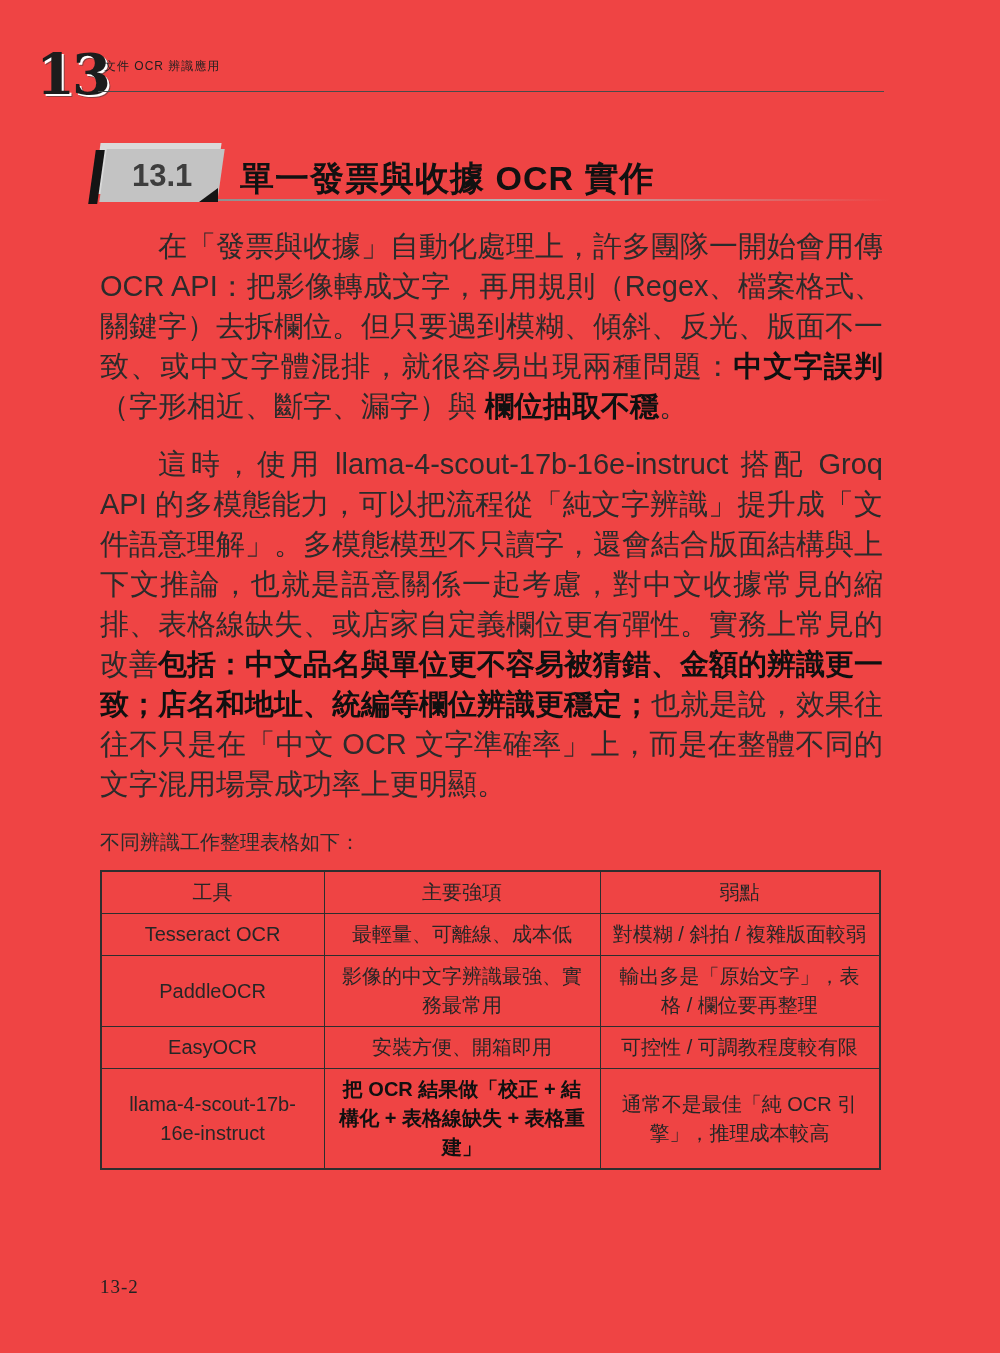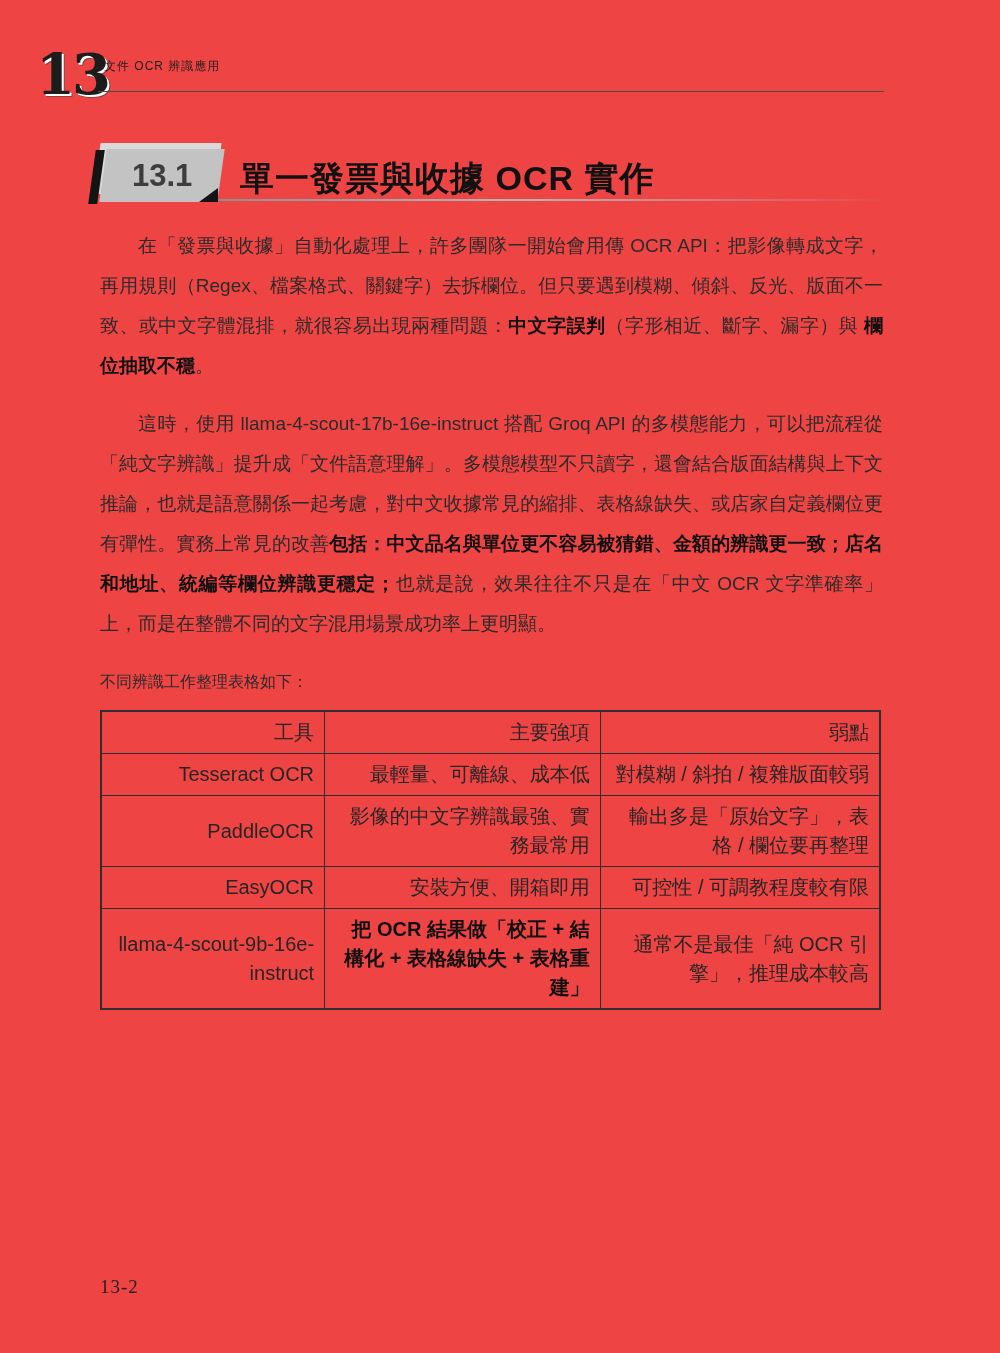--- a/index.html
+++ b/index.html
@@ -61,39 +61,39 @@
   .section-underline {
     position: absolute; left: 218px; top: 199px; width: 672px; height: 2px;
     background: linear-gradient(to right, #8f8f8f, #b5b5b5 45%, rgba(181,181,181,0));
   }
 
   
   .body-area {
     position: absolute; left: 100px; top: 226px; width: 783px;
   }
   .body-para {
-    font-size: 19px; line-height: 40px; color: #2b2b2b;
+    font-size: 29px; line-height: 40px; color: #2b2b2b;
     text-align: justify; text-indent: 2em; margin-bottom: 18px;
   }
   .body-para .b, .b { font-weight: 700; color: #101010; }
   .table-intro {
-    font-size: 16px; line-height: 40px; color: #2b2b2b;
+    font-size: 20px; line-height: 40px; color: #2b2b2b;
     margin-top: 2px; margin-bottom: 8px;
   }
 
   
   table.ocr-table {
     width: 781px; border-collapse: collapse;
     border: 2px solid #2e2e2e;
     table-layout: fixed;
   }
   .ocr-table th, .ocr-table td {
     border: 1.4px solid #2e2e2e;
     font-size: 20px; line-height: 29px;
-    font-weight: 400; text-align: right; vertical-align: middle;
+    font-weight: 400; text-align: center; vertical-align: middle;
     padding: 6px 10px 6px 9px;
     color: #262626;
     word-break: break-word;
   }
   .ocr-table col.c1 { width: 28.7%; }
   .ocr-table col.c2 { width: 35.4%; }
   .ocr-table col.c3 { width: 35.9%; }
   .ocr-table td.b { font-weight: 700; color: #101010; }
 
   
@@ -155,21 +155,21 @@
             <td>PaddleOCR</td>
             <td>影像的中文字辨識最強、實務最常用</td>
             <td>輸出多是「原始文字」，表格 / 欄位要再整理</td>
           </tr>
           <tr>
             <td>EasyOCR</td>
             <td>安裝方便、開箱即用</td>
             <td>可控性 / 可調教程度較有限</td>
           </tr>
           <tr>
-            <td>llama-4-scout-9b-16e-instruct</td>
+            <td>llama-4-scout-17b-16e-instruct</td>
             <td class="b">把 OCR 結果做「校正 + 結構化 + 表格線缺失 + 表格重建」</td>
             <td>通常不是最佳「純 OCR 引擎」，推理成本較高</td>
           </tr>
         </tbody>
     </table>
   </main>
 
   <footer>
     <div class="page-number">13-2</div>
   </footer>

